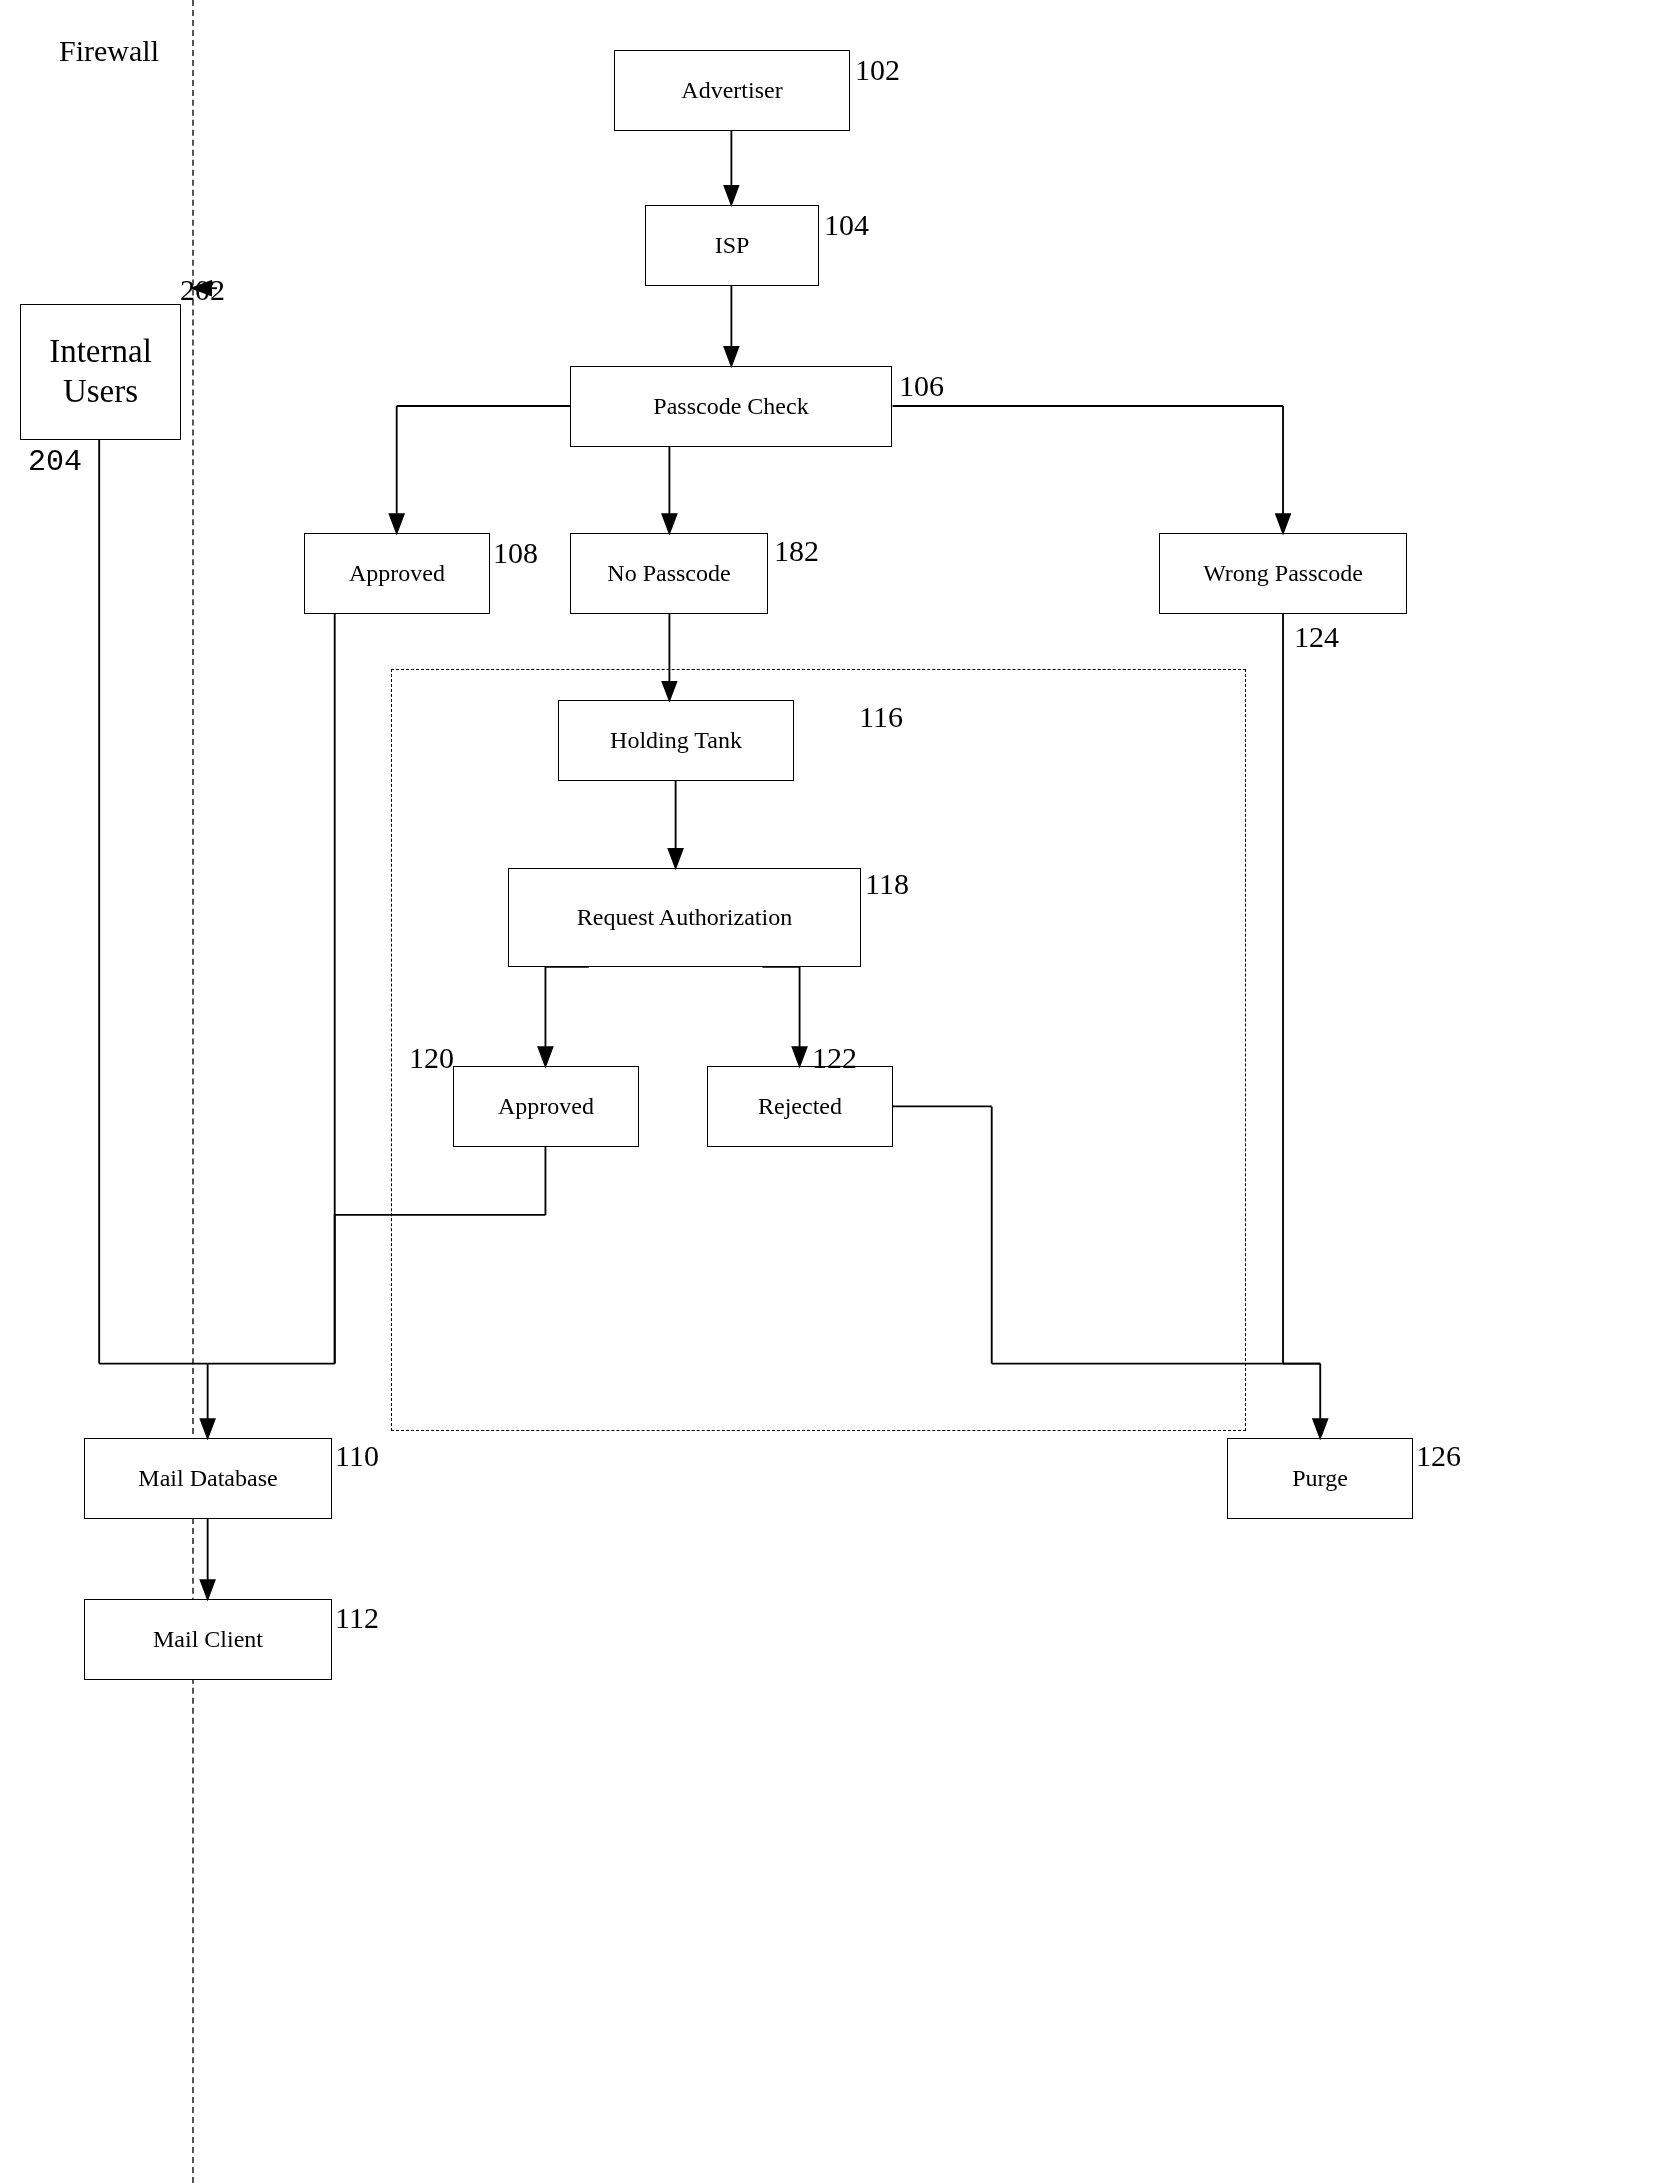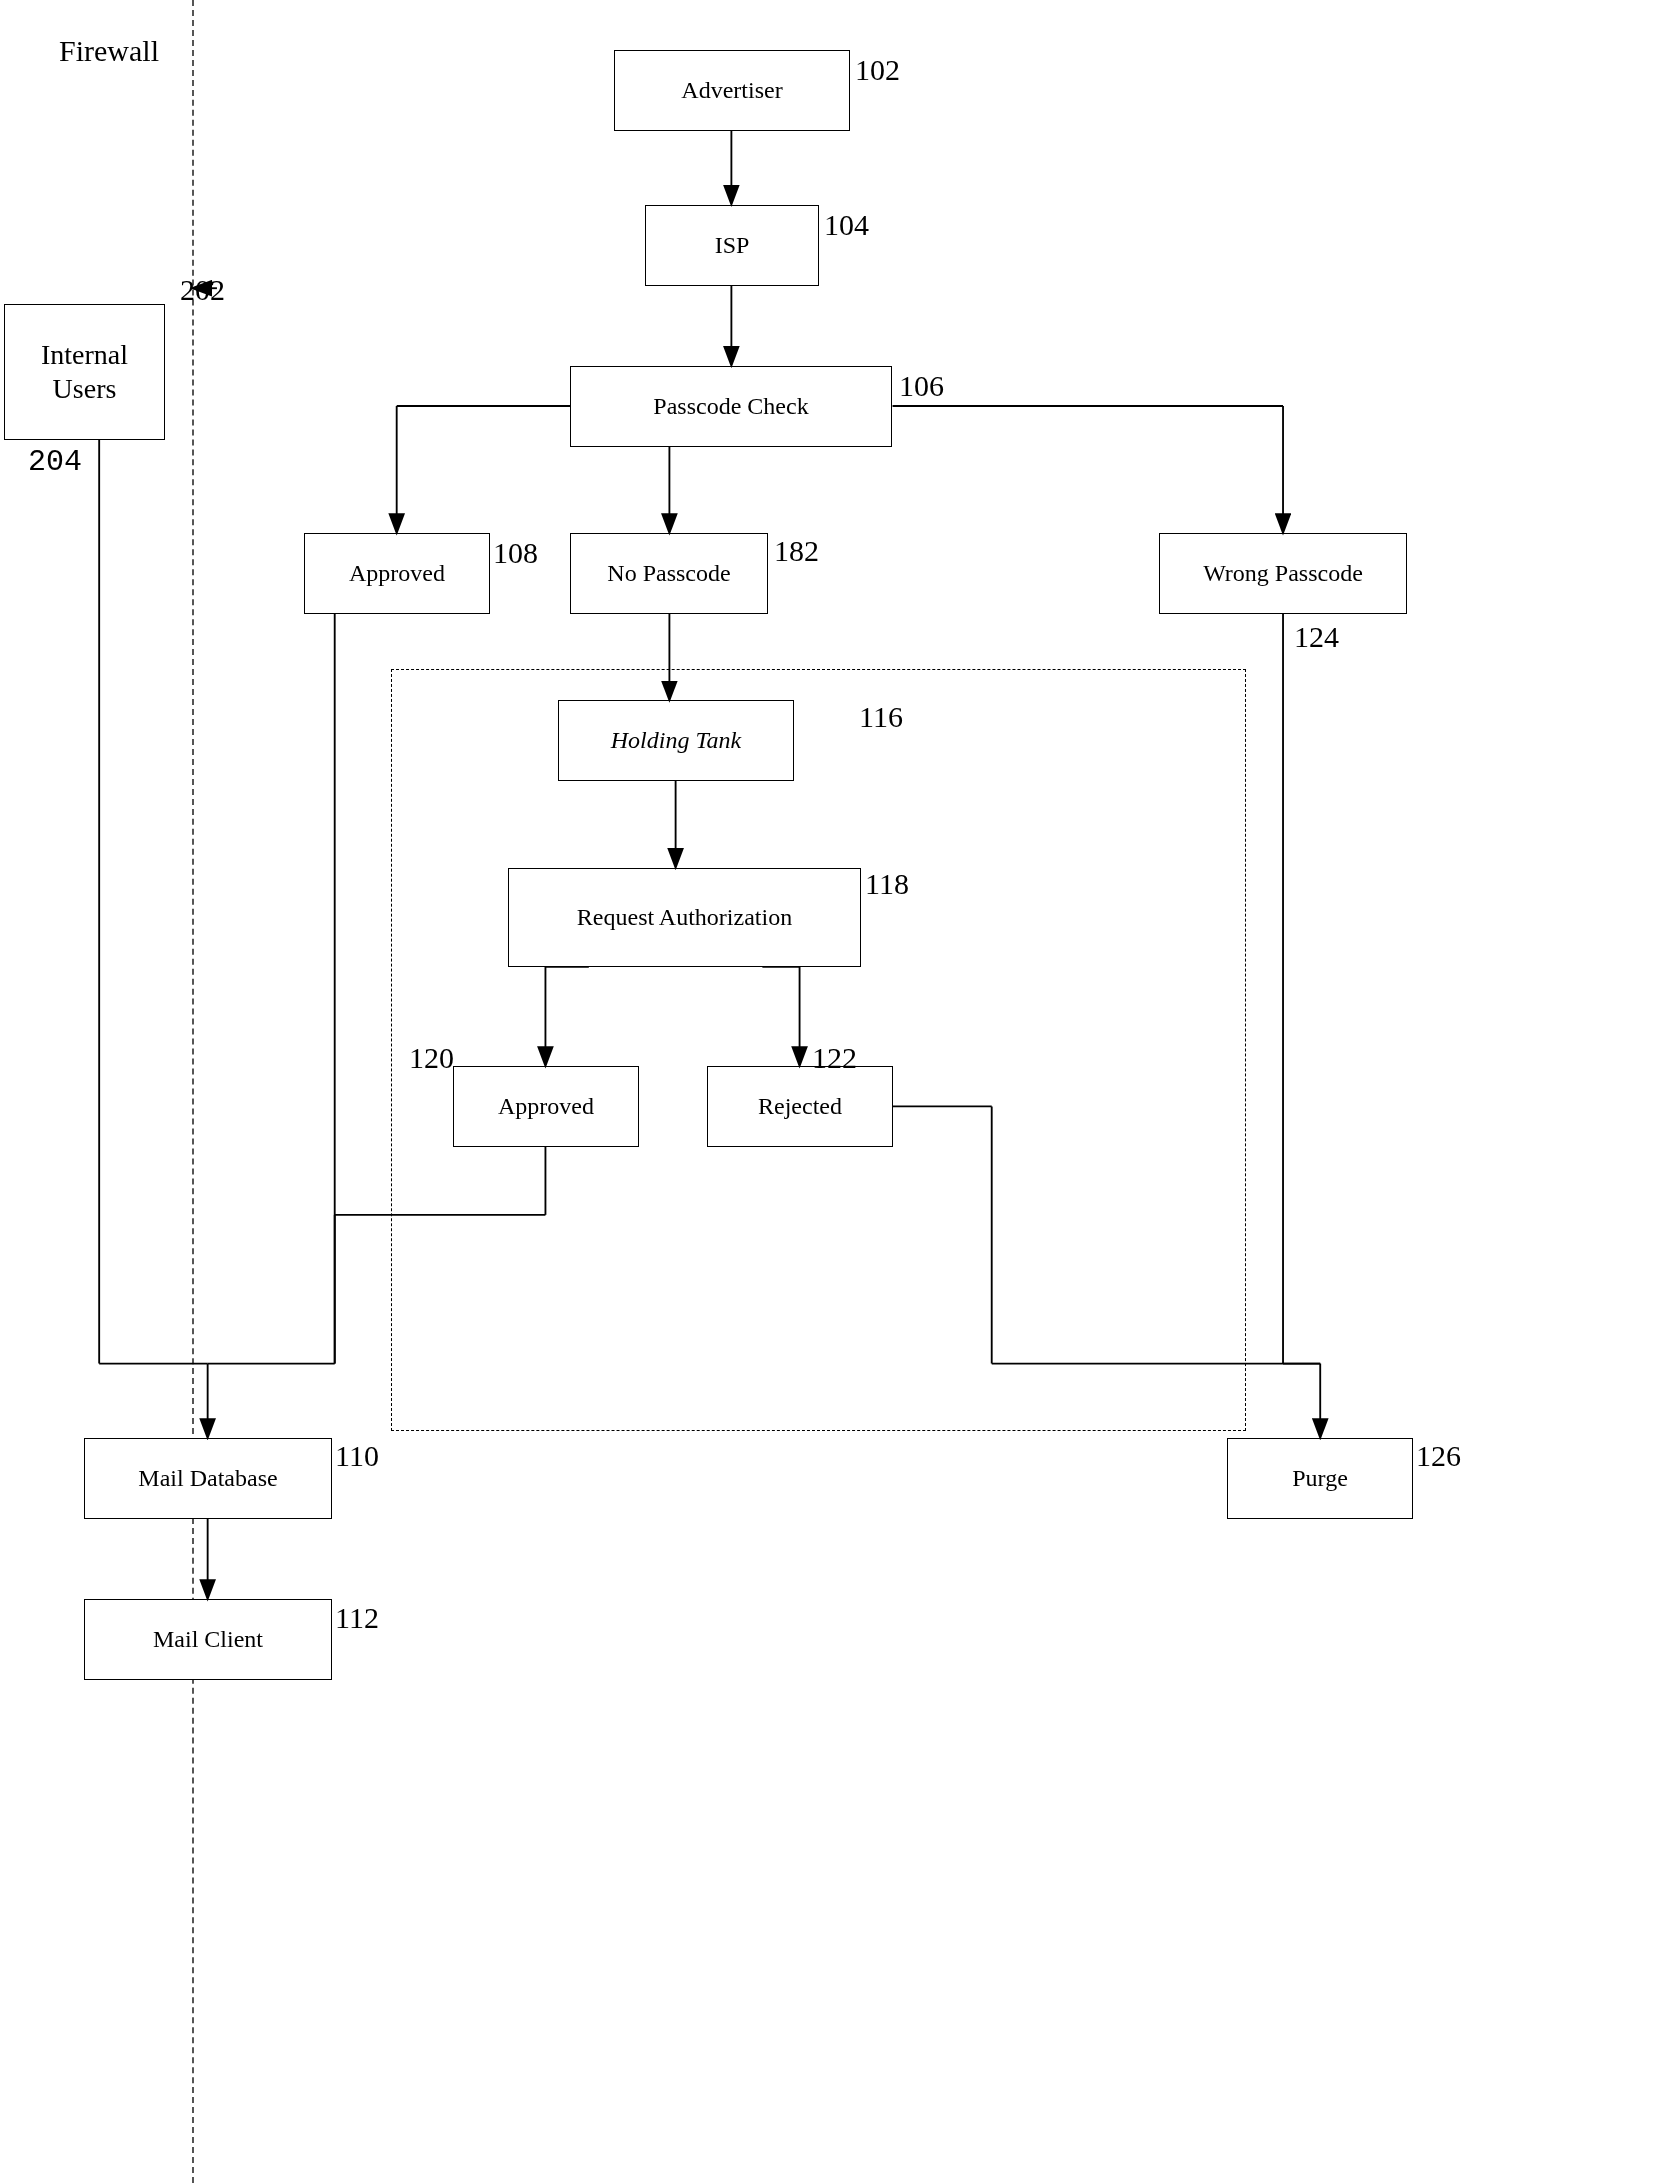--- a/index.html
+++ b/index.html
@@ -52,21 +52,21 @@
 <body>
 
 <div class="diagram-container">
 
   <div style="position:absolute; left:192px; top:0; width:1.9px; height:2183px; border-left:2.5px dashed #555;"></div>
 
   <div class="label" style="left:59px; top:34px;">Firewall</div>
 
   <div class="label" style="left:180px; top:273px;">202</div>
 
-  <div class="box" style="left:4px; top:304px; width:161px; height:136px; font-size:28px; line-height:1.2;">
+  <div class="box" style="left:20px; top:304px; width:161px; height:136px; font-size:33px; line-height:1.2;">
     <span style="white-space:pre-line;">Internal
 Users</span>
   </div>
   <div class="label" style="left:28px; top:445px;font-family:Liberation Mono, monospace;">204</div>
 
   <div class="box" style="left:614px; top:50px; width:236px; height:81px;">
     <span>Advertiser</span>
   </div>
   <div class="label" style="left:855px; top:53px;">102</div>
 
@@ -90,21 +90,21 @@
   </div>
   <div class="label" style="left:774px; top:534px;">182</div>
 
   <div class="box" style="left:1159px; top:533px; width:248px; height:81px;">
     <span>Wrong Passcode</span>
   </div>
   <div class="label" style="left:1294px; top:620px;">124</div>
 
   <div class="box-dashed" style="left:391px; top:669px; width:855px; height:762px;"></div>
 
-  <div class="box" style="left:558px; top:700px; width:236px; height:81px;font-style:italic;">
+  <div class="box" style="left:558px; top:700px; width:236px; height:81px;">
     <span>Holding Tank</span>
   </div>
   <div class="label" style="left:824px; top:700px;margin-left:35px;">116</div>
 
   <div class="box" style="left:508px; top:868px; width:353px; height:99px;">
     <span>Request Authorization</span>
   </div>
   <div class="label" style="left:865px; top:867px;">118</div>
 
   <div class="box" style="left:453px; top:1066px; width:186px; height:81px;">

